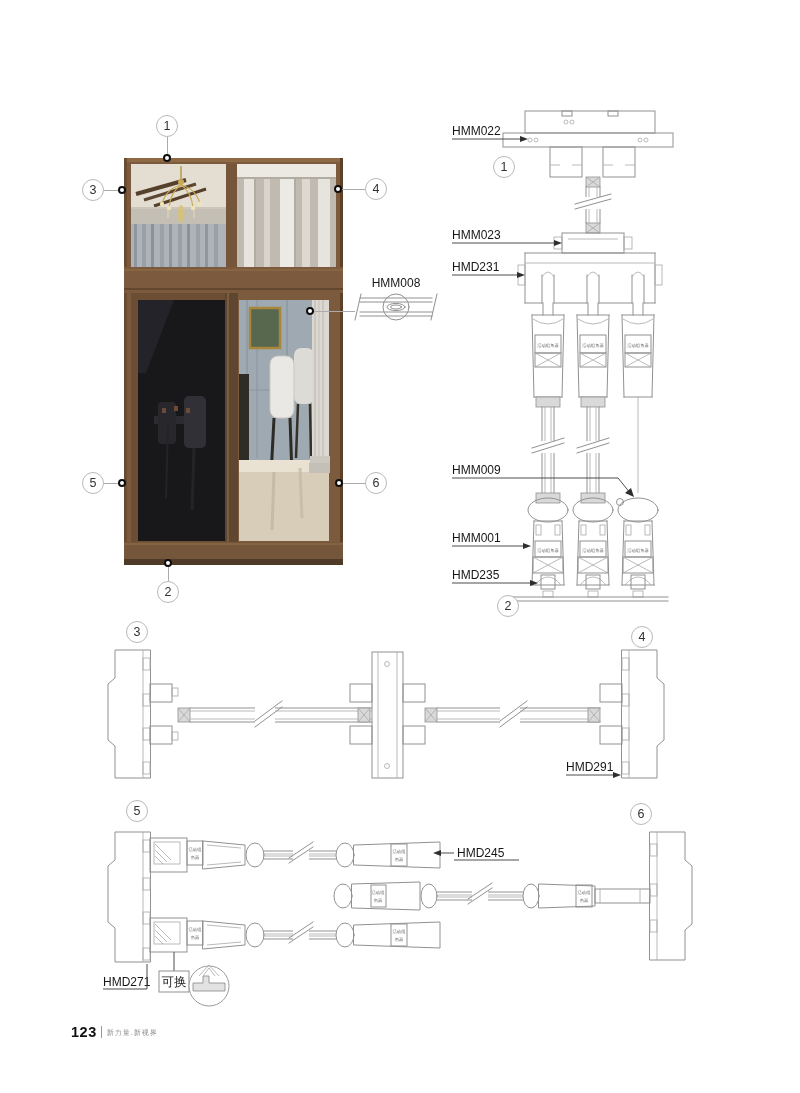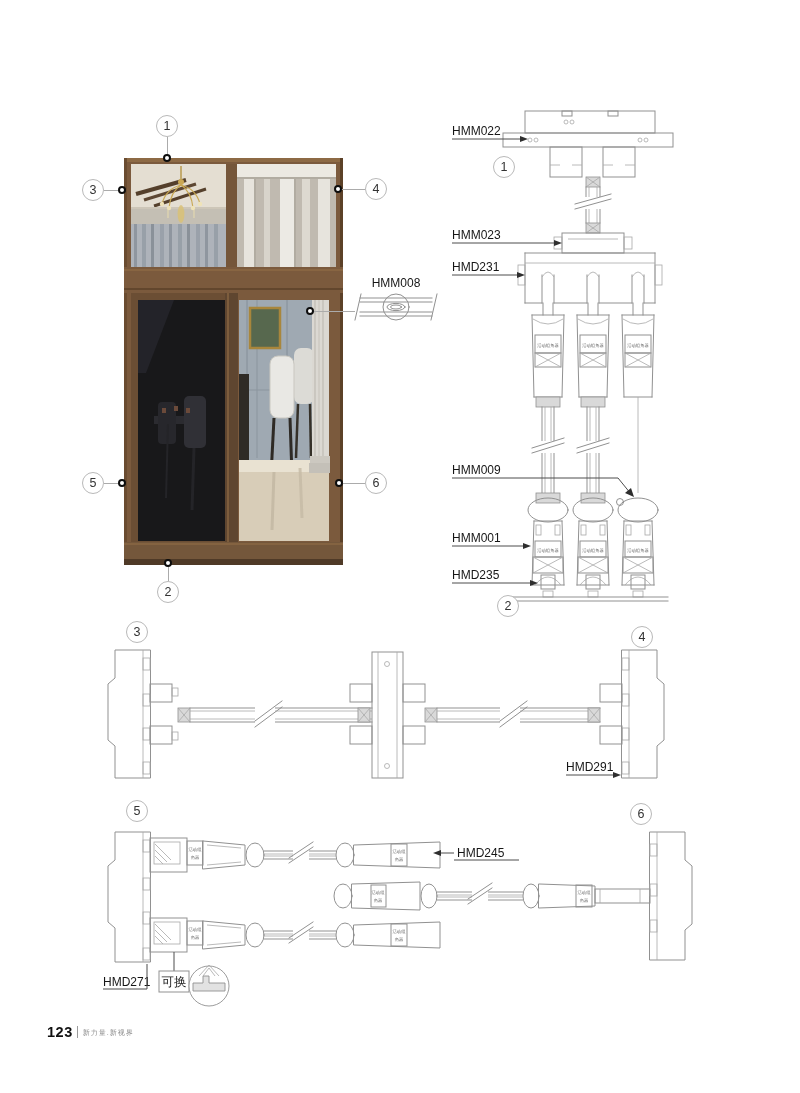--- a/index.html
+++ b/index.html
@@ -17,21 +17,21 @@
   .ul{stroke:#4d4d4d;stroke-width:1;fill:none;}
   .arr{fill:#2e2e2e;stroke:none;}
   
   .co{position:absolute;width:22px;height:22px;border:1.4px solid #b9b9b9;border-radius:50%;
       background:#fff;display:flex;align-items:center;justify-content:center;
       font:12.5px "Liberation Sans",sans-serif;color:#333;z-index:5;box-sizing:border-box;}
   .ldr{position:absolute;background:#ababab;z-index:4;}
   .dot{position:absolute;width:4px;height:4px;border:2px solid #0d0d0d;background:#fff;
        border-radius:50%;z-index:6;}
   
-  .footer{position:absolute;left:47px;top:1024px;display:flex;align-items:center;z-index:3;}
+  .footer{position:absolute;left:71px;top:1024px;display:flex;align-items:center;z-index:3;}
   .footer .num{font:bold 14.5px "Liberation Sans",sans-serif;color:#111;letter-spacing:.5px;}
   .footer .div{width:1px;height:12px;background:#9a9a9a;margin:0 5px 0 4px;}
   .footer .slg{font:7px "Liberation Sans",sans-serif;color:#8a8a8a;letter-spacing:1px;padding-top:2px;}
 </style>
 </head>
 <body>
 
 <div class="page">
 
   <svg style="left:124px;top:158px;" width="219" height="407" viewBox="0 0 219 407">

